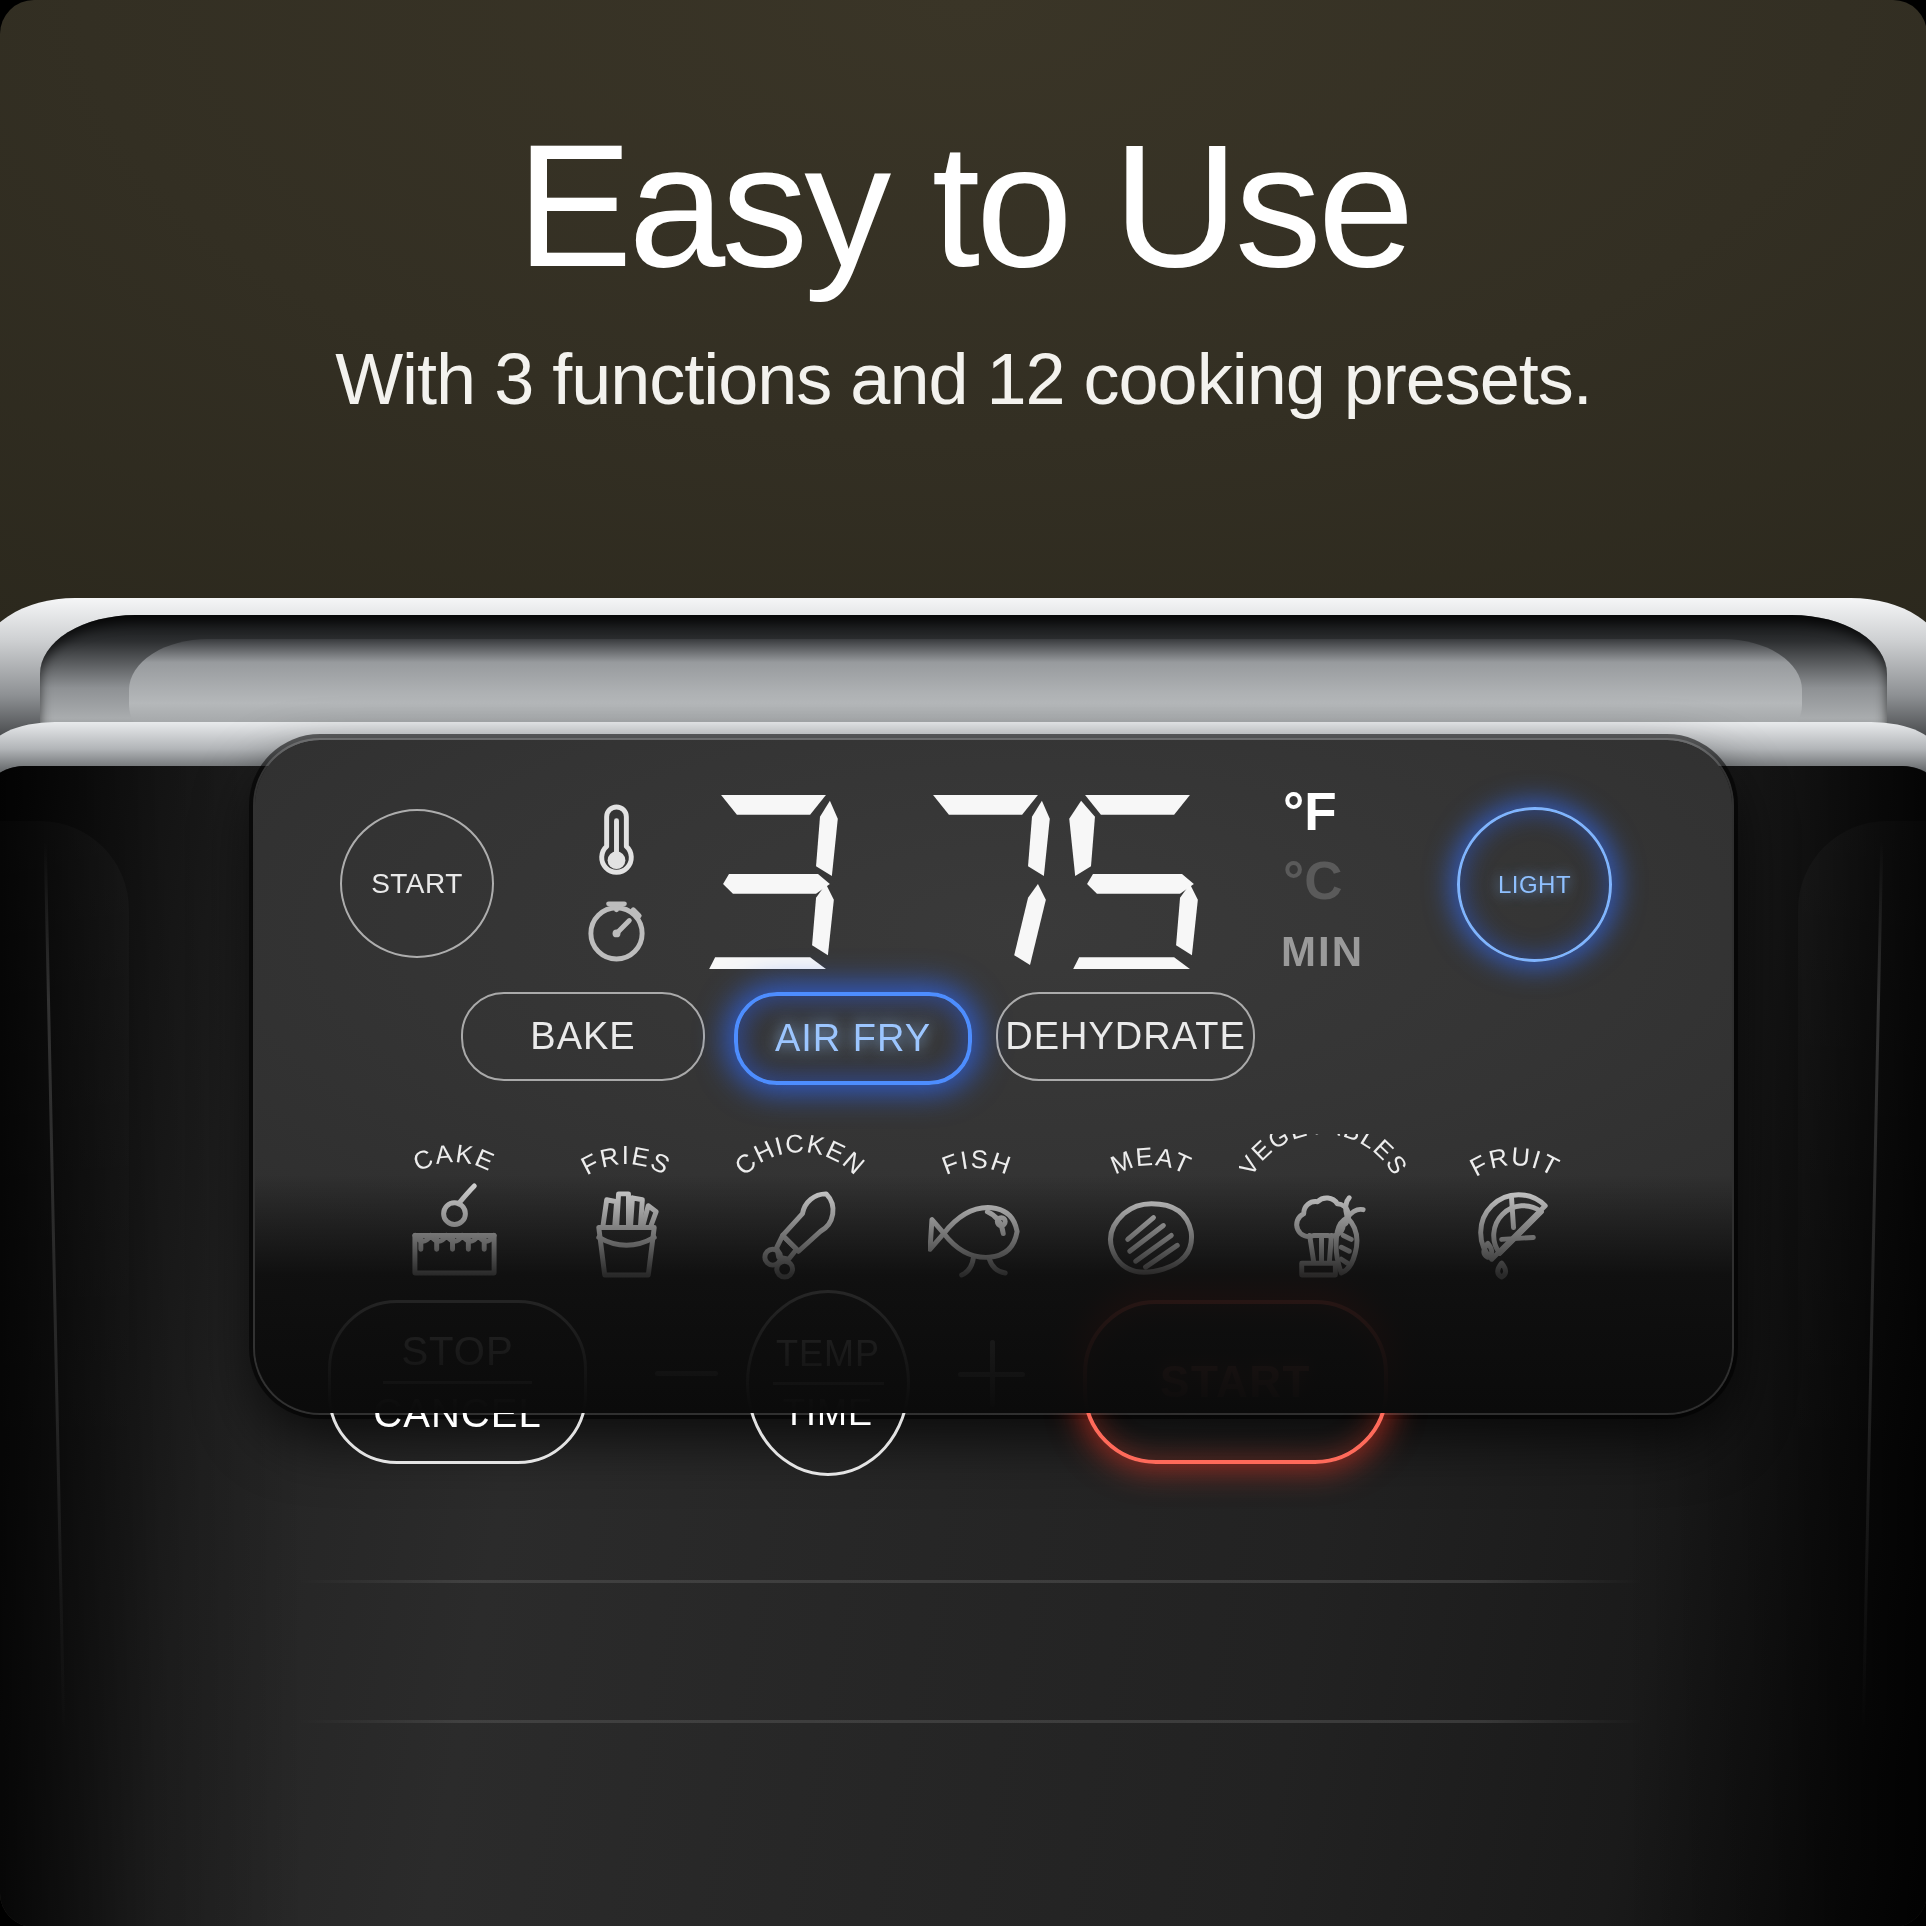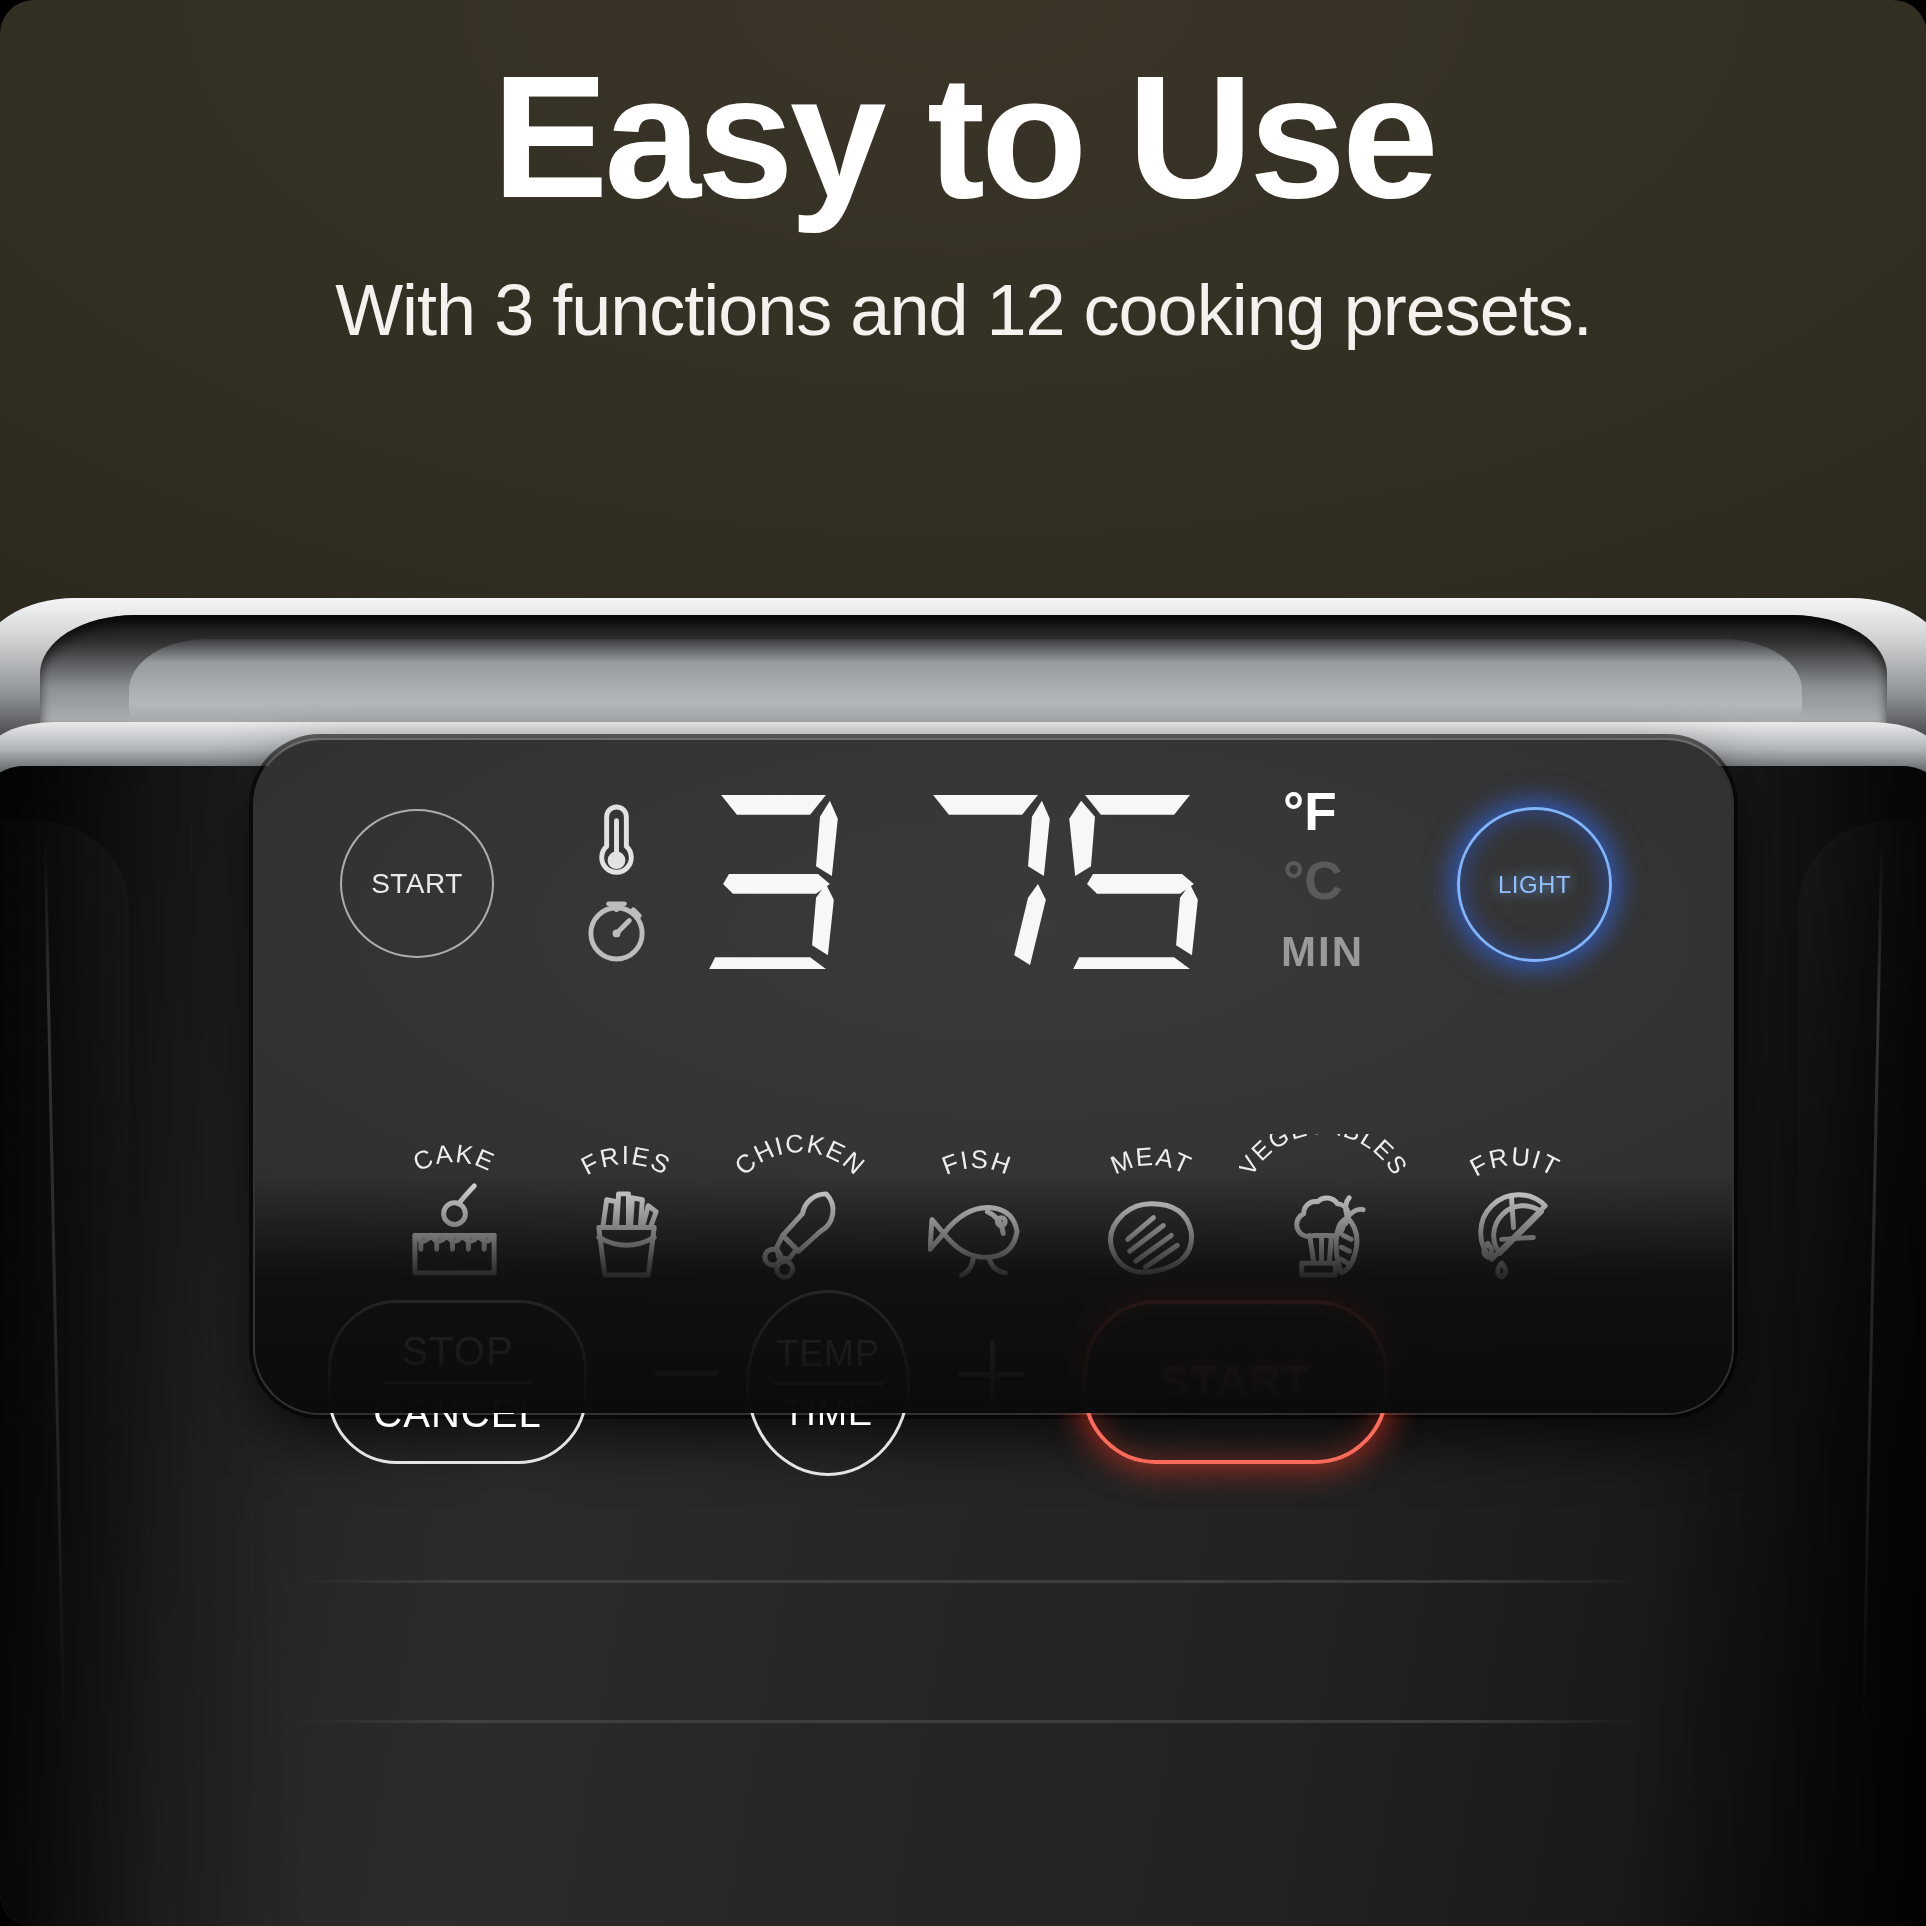--- a/index.html
+++ b/index.html
@@ -10,22 +10,22 @@
   #stage{
     position:relative;width:1927px;height:1927px;
     border-radius:34px;overflow:hidden;
     background:
       radial-gradient(120% 60% at 50% 0%, #3a3527 0%, #332f23 38%, #2b281d 70%, #23211a 100%);
   }
 
   
   #headline{position:absolute;left:0;top:0;width:1927px;text-align:center;}
   #title{
-    margin:0;padding-top:50px;
-    font-size:174px;line-height:1.0;font-weight:700;
+    margin:0;padding-top:119px;
+    font-size:174px;line-height:1.0;font-weight:400;
     letter-spacing:-4px;color:#ffffff;
     font-family:"Liberation Sans",sans-serif;
   }
   #subtitle{
     margin:0;padding-top:50px;
     font-size:72px;line-height:1.0;font-weight:400;
     letter-spacing:-1px;color:#f3f2ee;
     font-family:"Liberation Sans",sans-serif;
   }
 
@@ -286,20 +286,31 @@
             <div class="u-f">°F</div>
             <div class="u-c">°C</div>
             <div class="u-min">MIN</div>
           </div>
 
           <div class="light-btn">
             <span>LIGHT</span>
           </div>
         </div>
 
+        <div id="row-func">
+          <div class="func func-off f0">
+            <span>BAKE</span>
+          </div>
+          <div class="func func-on f1">
+            <span>AIR FRY</span>
+          </div>
+          <div class="func func-off f2">
+            <span>DEHYDRATE</span>
+          </div>
+        </div>
 
         <div id="row-presets">
 
           <div class="preset" style="left:115px;">
             <svg class="arc" viewBox="0 0 170 56">
               <path id="arcCake" d="M34,50 A72,72 0 0 1 136,50" fill="none"></path>
               <text class="arct" text-anchor="middle"><textPath href="#arcCake" startOffset="50%">CAKE</textPath></text>
             </svg>
             <svg class="pic" viewBox="0 0 100 104">
               <path class="ico" d="M10 58 h80 v38 h-80 z"></path>

